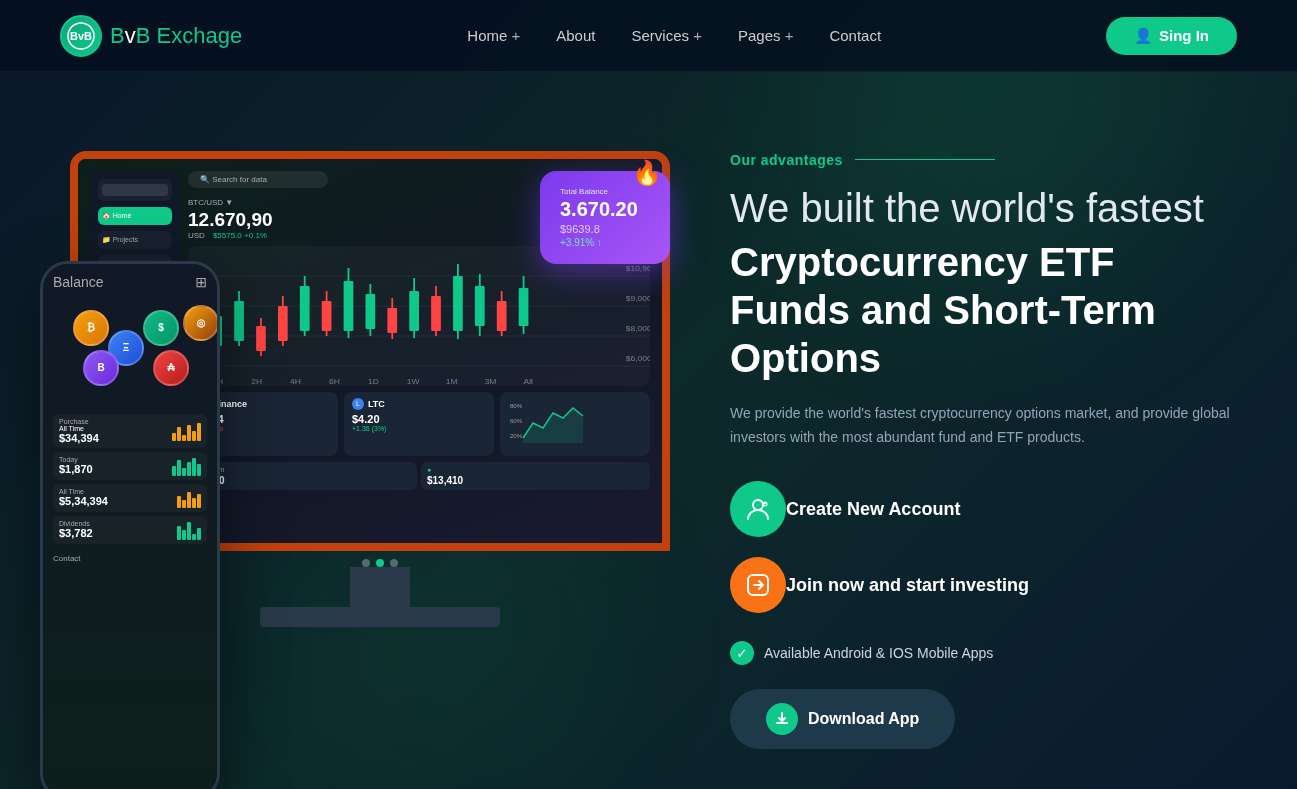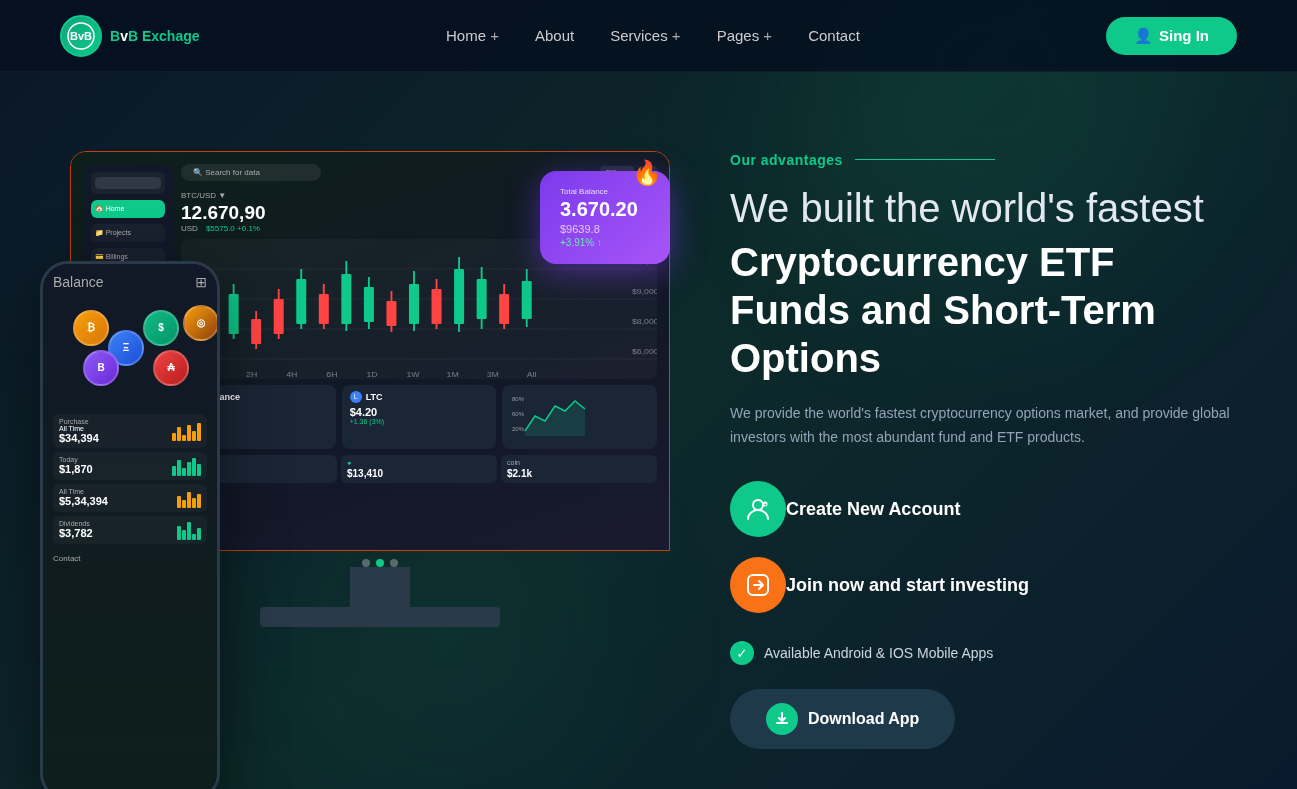--- a/index.html
+++ b/index.html
@@ -39,22 +39,22 @@
       border-radius: 50%;
       display: flex;
       align-items: center;
       justify-content: center;
       font-weight: 900;
       font-size: 14px;
       color: #fff;
       border: 2px solid #0ec98a;
     }
     .logo-text {
-      font-size: 14px;
-      font-weight: 700;
+      font-size: 22px;
+      font-weight: 400;
       color: #fff;
     }
     .logo-text span { color: #0ec98a; }
     .nav-links {
       display: flex;
       align-items: center;
       gap: 36px;
       list-style: none;
     }
     .nav-links li a {
@@ -105,21 +105,21 @@
       left: 30px;
       top: 10px;
       width: 620px;
       height: 430px;
     }
     .monitor-screen {
       width: 600px;
       height: 400px;
       background: #ec4899;
       border-radius: 16px 16px 0 0;
-      border: 1px solid #c2410c;
+      border: 8px solid #c2410c;
       overflow: hidden;
       position: relative;
     }
     .monitor-screen-inner {
       width: 100%;
       height: 100%;
       background: linear-gradient(160deg, #0d1f1a 0%, #111827 60%, #1a1a2e 100%);
       padding: 12px;
       display: flex;
       gap: 8px;
@@ -669,24 +669,20 @@
 
             <div class="dash-stats">
               <div class="stat-card">
                 <div style="font-size:7px;color:#aaa;">Ethereum</div>
                 <div class="stat-val">$25.30</div>
               </div>
               <div class="stat-card">
                 <div style="font-size:7px;color:#0ec98a;">●</div>
                 <div class="stat-val">$13,410</div>
               </div>
-              <div class="stat-card">
-                <div style="font-size:7px;color:#aaa;">coin</div>
-                <div class="stat-val">$2.1k</div>
-              </div>
             </div>
           </div>
         </div>
       </div>
 
       <div style="text-align:center;margin-top:6px;">
         <div class="pagination-dots" style="justify-content:center;">
           <div class="dot"></div>
           <div class="dot active"></div>
           <div class="dot"></div>

